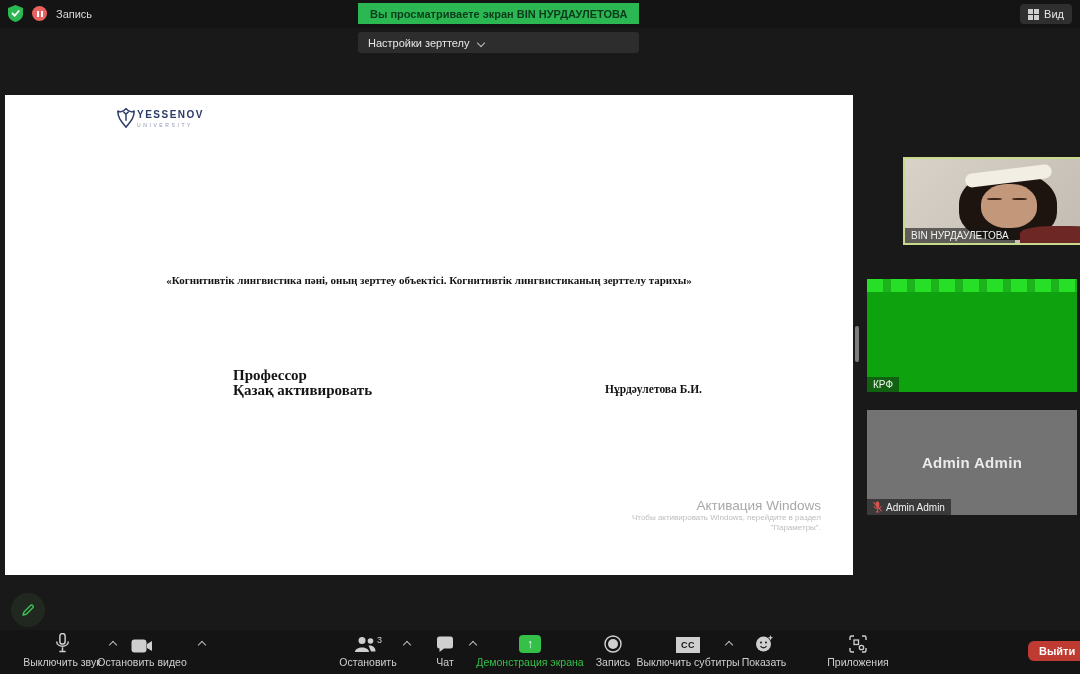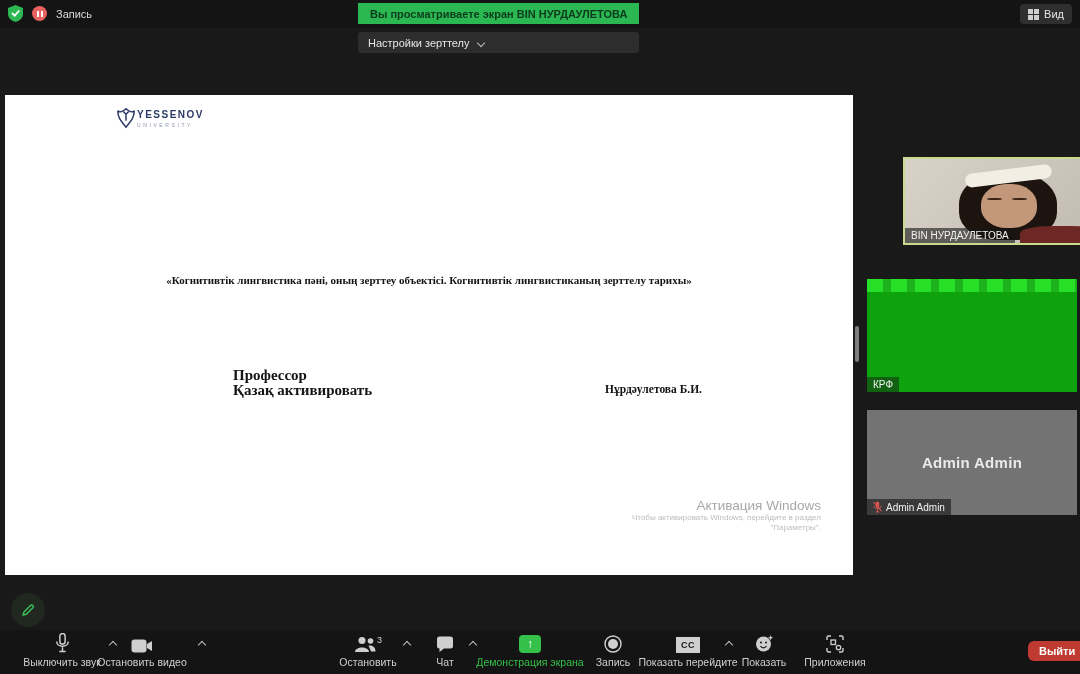--- a/index.html
+++ b/index.html
@@ -227,38 +227,38 @@
         <circle cx="9" cy="9" r="5" fill="#cfcfcf"></circle>
       </svg>
     </div>
     <span class="tb-label">Запись</span>
   </div>
 
   <div class="tb-item" style="left:688px;">
     <div class="tb-icon">
       <span class="cc-icon">CC</span>
     </div>
-    <span class="tb-label">Показать перейдите</span>
+    <span class="tb-label">Выключить субтитры</span>
   </div>
   <span class="chev up tb-chev" style="left:726px;"></span>
 
   <div class="tb-item" style="left:764px;">
     <div class="tb-icon">
       <svg width="19" height="19" viewBox="0 0 19 19">
         <circle cx="8.5" cy="10" r="7.5" fill="#cfcfcf"></circle>
         <circle cx="6" cy="8.5" r="1" fill="#141414"></circle>
         <circle cx="11" cy="8.5" r="1" fill="#141414"></circle>
         <path d="M5.5 12 C7 14.5 10 14.5 11.5 12" stroke="#141414" stroke-width="1.2" fill="none"></path>
         <path d="M15.5 1 L16.2 3 L18.2 3.7 L16.2 4.4 L15.5 6.4 L14.8 4.4 L12.8 3.7 L14.8 3 Z" fill="#cfcfcf"></path>
       </svg>
     </div>
     <span class="tb-label">Показать</span>
   </div>
 
-  <div class="tb-item" style="left:835px;">
+  <div class="tb-item" style="left:858px;">
     <div class="tb-icon">
       <svg width="18" height="18" viewBox="0 0 18 18">
         <path d="M1 5 V2.5 A1.5 1.5 0 0 1 2.5 1 H5 M13 1 H15.5 A1.5 1.5 0 0 1 17 2.5 V5 M17 13 V15.5 A1.5 1.5 0 0 1 15.5 17 H13 M5 17 H2.5 A1.5 1.5 0 0 1 1 15.5 V13" fill="none" stroke="#cfcfcf" stroke-width="1.4"></path>
         <circle cx="12.5" cy="12.5" r="2.2" fill="none" stroke="#cfcfcf" stroke-width="1.3"></circle>
         <rect x="5" y="5" width="4.5" height="4.5" fill="none" stroke="#cfcfcf" stroke-width="1.3"></rect>
       </svg>
     </div>
     <span class="tb-label">Приложения</span>
   </div>
 

